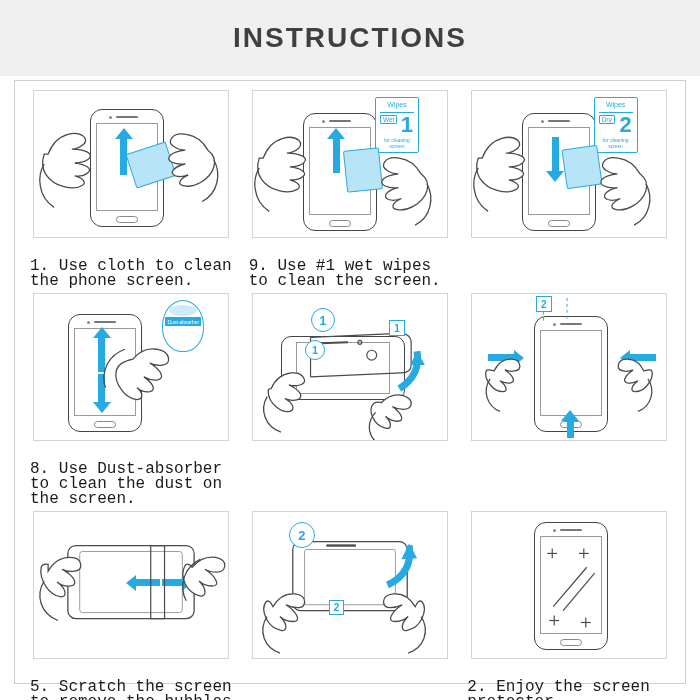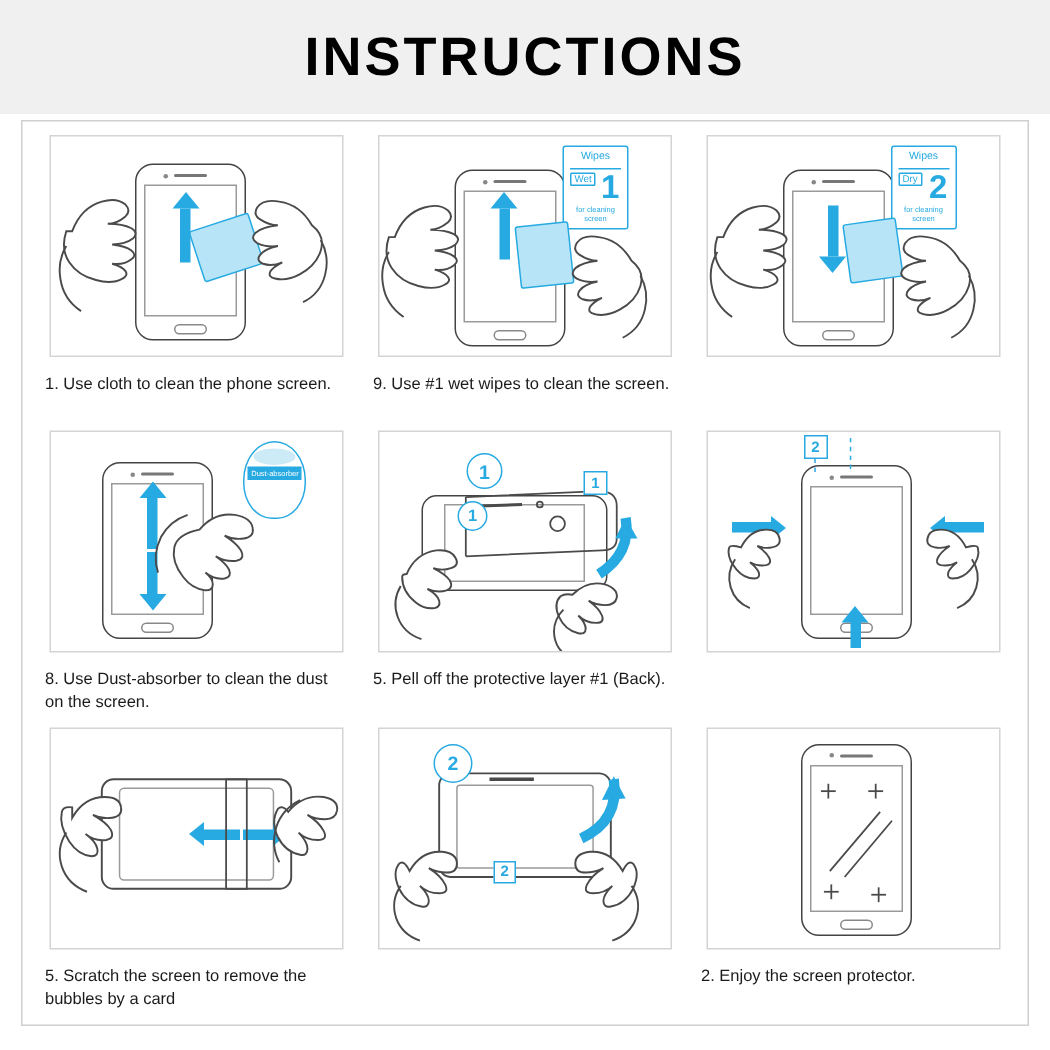--- a/index.html
+++ b/index.html
@@ -26,22 +26,22 @@
     left: 0;
     top: 0;
     width: 700px;
     height: 76px;
     background: #f0f0f0;
     display: flex;
     align-items: center;
     justify-content: center;
   }
   .header-title {
-    color: #000000;
-    font-size: 36px;
+    color: #404040;
+    font-size: 28px;
     font-weight: bold;
     letter-spacing: 2px;
     font-family: "Liberation Sans", sans-serif;
   }
   
   .frame {
     position: absolute;
     left: 14px;
     top: 80px;
     width: 672px;
@@ -70,25 +70,25 @@
     position: relative;
     width: 196px;
     height: 148px;
     border: 1px solid #d4d4d4;
     box-sizing: border-box;
     margin: 4px auto 0 auto;
     background: #ffffff;
     overflow: hidden;
   }
   .caption {
-    margin: 11px 2px 0 2px;
-    font-size: 11px;
+    margin: 21px 2px 0 2px;
+    font-size: 16px;
     line-height: 15px;
     color: #1b1b1b;
-    font-family: Liberation Sans, sans-serif;
+    font-family: Liberation Mono, monospace;
   }
   
   .phone {
     position: absolute;
     border: 1.6px solid #444;
     border-radius: 12px;
     background: #fff;
     box-sizing: border-box;
   }
   .phone .screen {
@@ -447,21 +447,20 @@
             <path d="M14 104 q-6 10 -2 21 q4 11 16 15" fill="none"></path>
           </g>
         </svg>
         <svg class="draw" viewBox="0 0 196 148">
           <g stroke="#4a4a4a" stroke-width="1.3" fill="#fff">
             <path d="M130 110 q10 -10 22 -7 q9 3 8 9 q-1 5 -8 5 q-6 0 -11 -3 q7 5 9 10 q2 5 -4 5 q-7 0 -12 -5 q5 5 5 9 q0 4 -5 3 q-9 -2 -13 -11 q-4 -9 1 -14 q3 -2 8 -1 z"></path>
             <path d="M124 120 q-8 8 -6 19 q2 10 12 14" fill="none"></path>
           </g>
         </svg>
       </div>
-      <div class="caption">5. Pell off the protective layer #1 (Back).</div>
     </div>
 
     <div class="cell">
       <div class="panel">
         <div class="phone" style="left:62px; top:22px; width:74px; height:116px;">
           <div class="speaker"></div>
           <div class="cam" style="left:18px;"></div>
           <div class="screen"></div>
           <div class="home"></div>
         </div>

